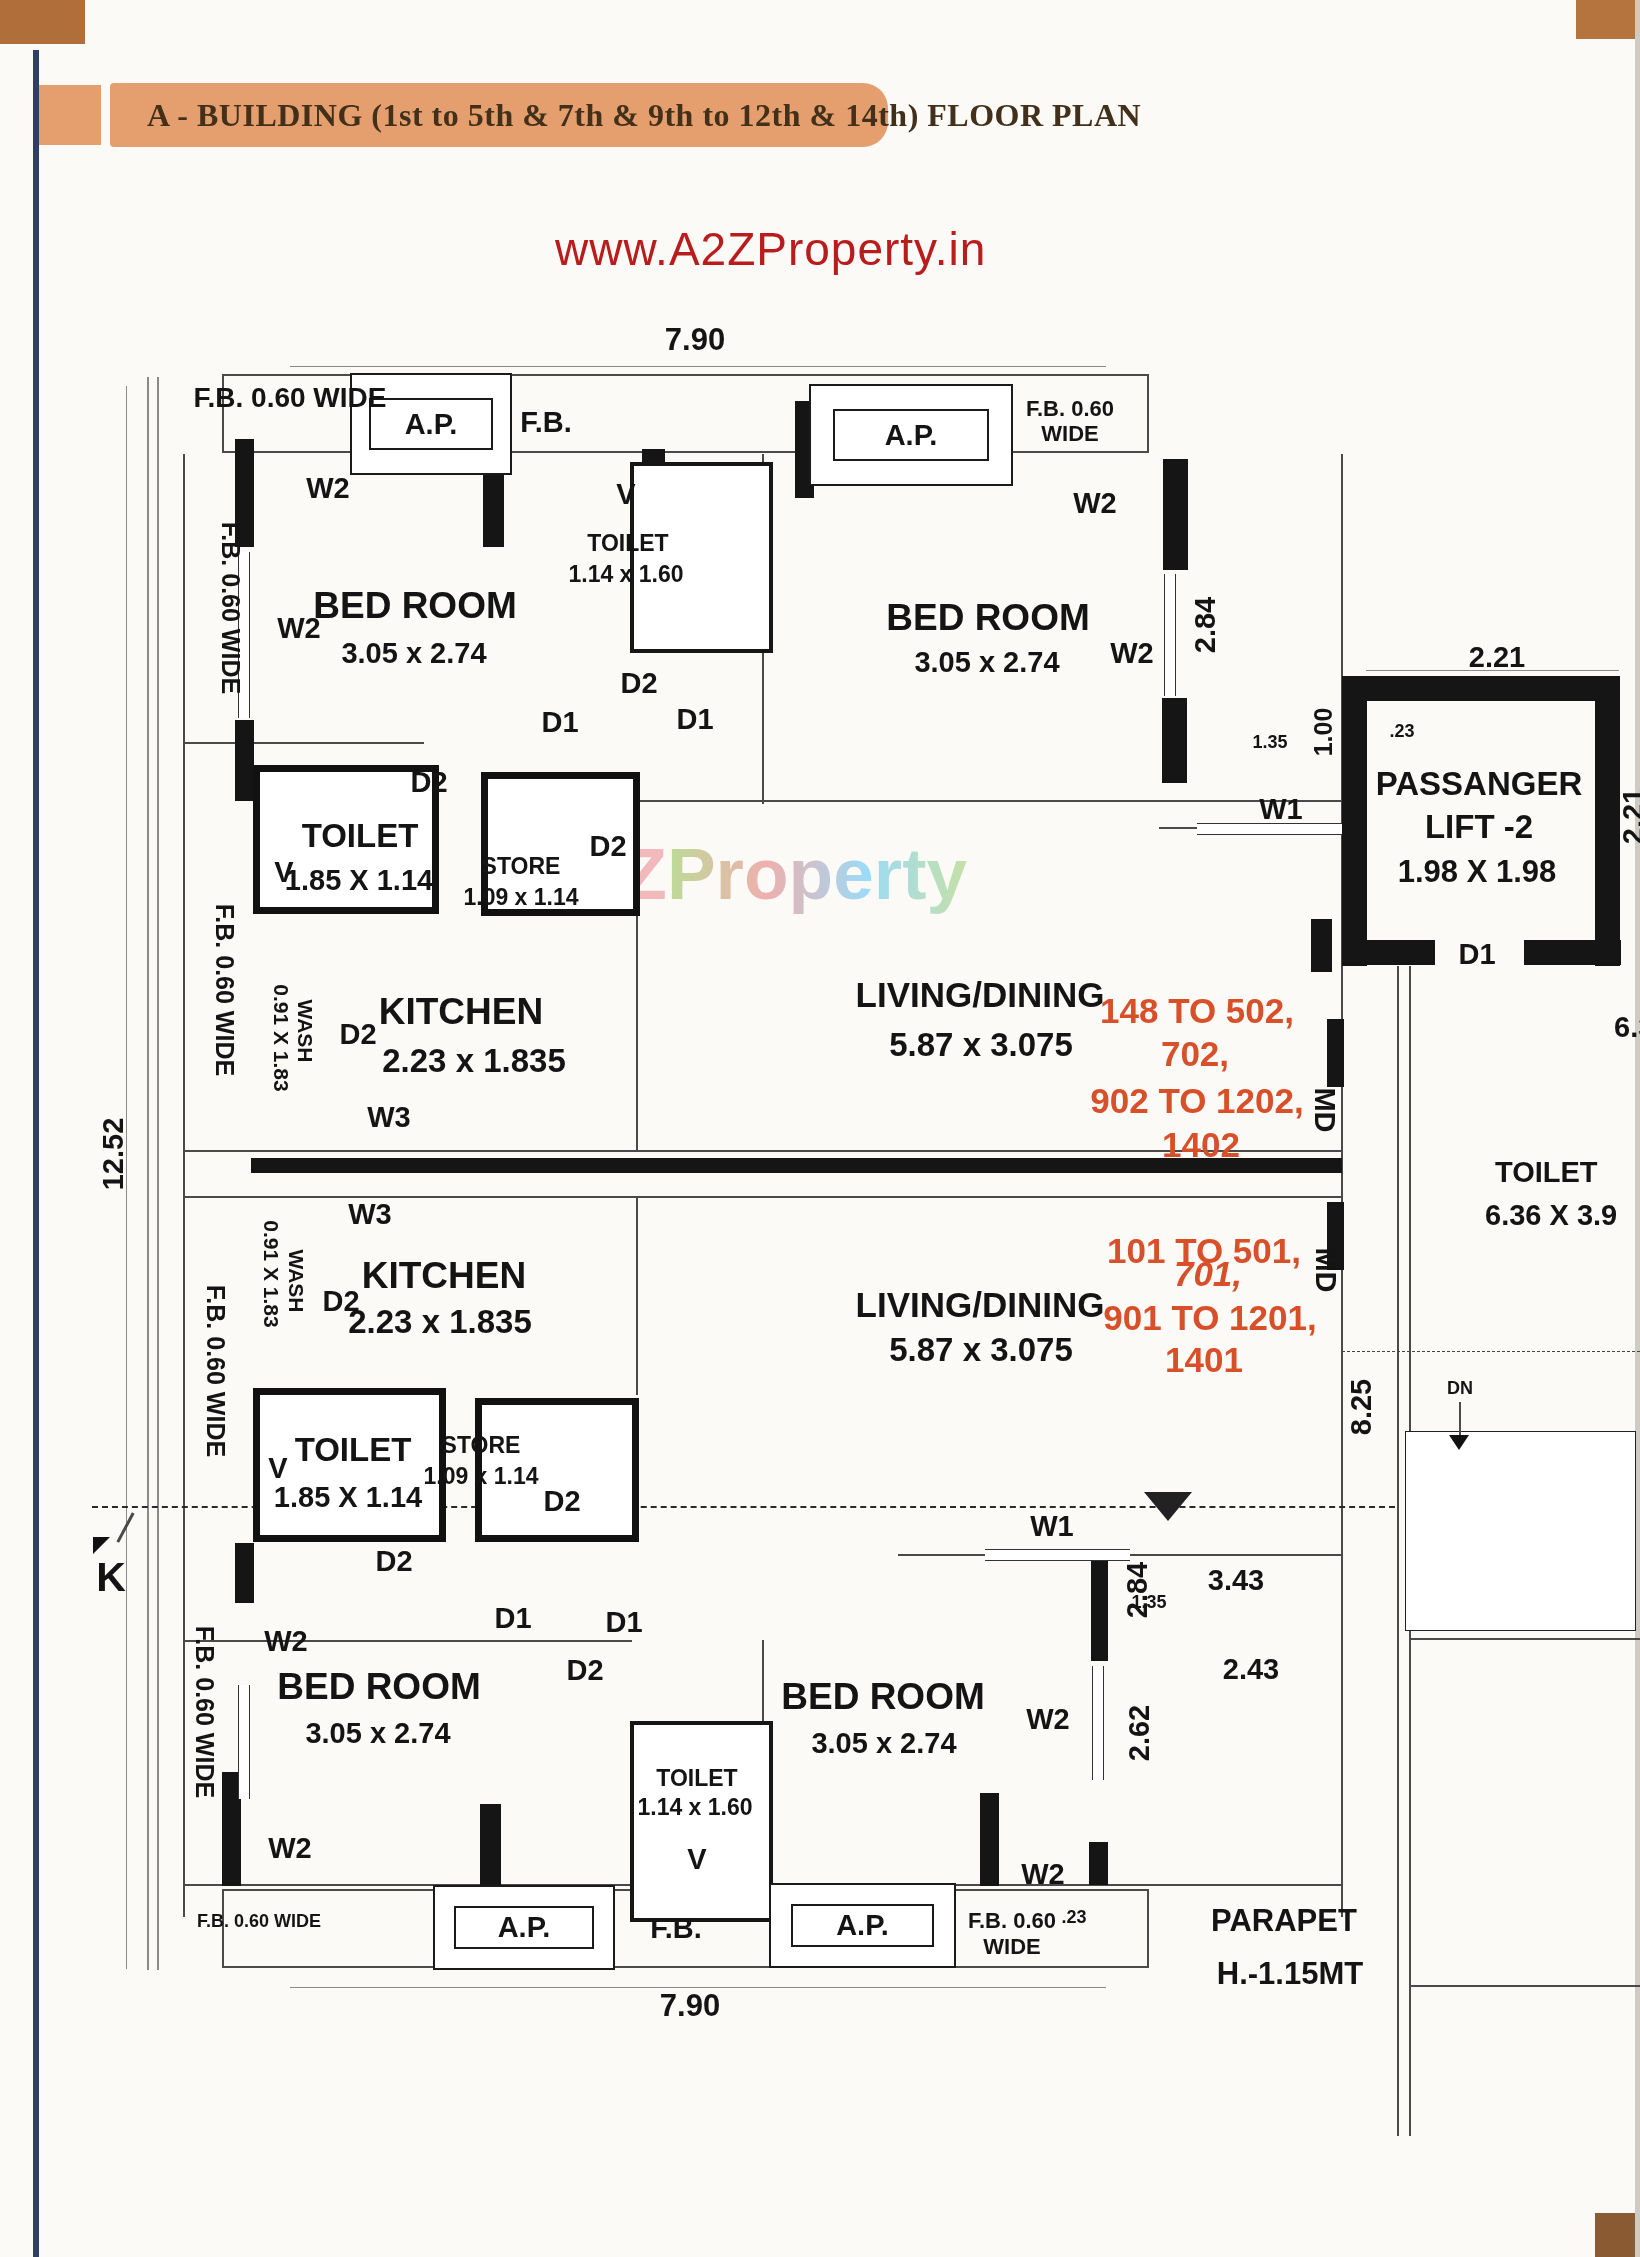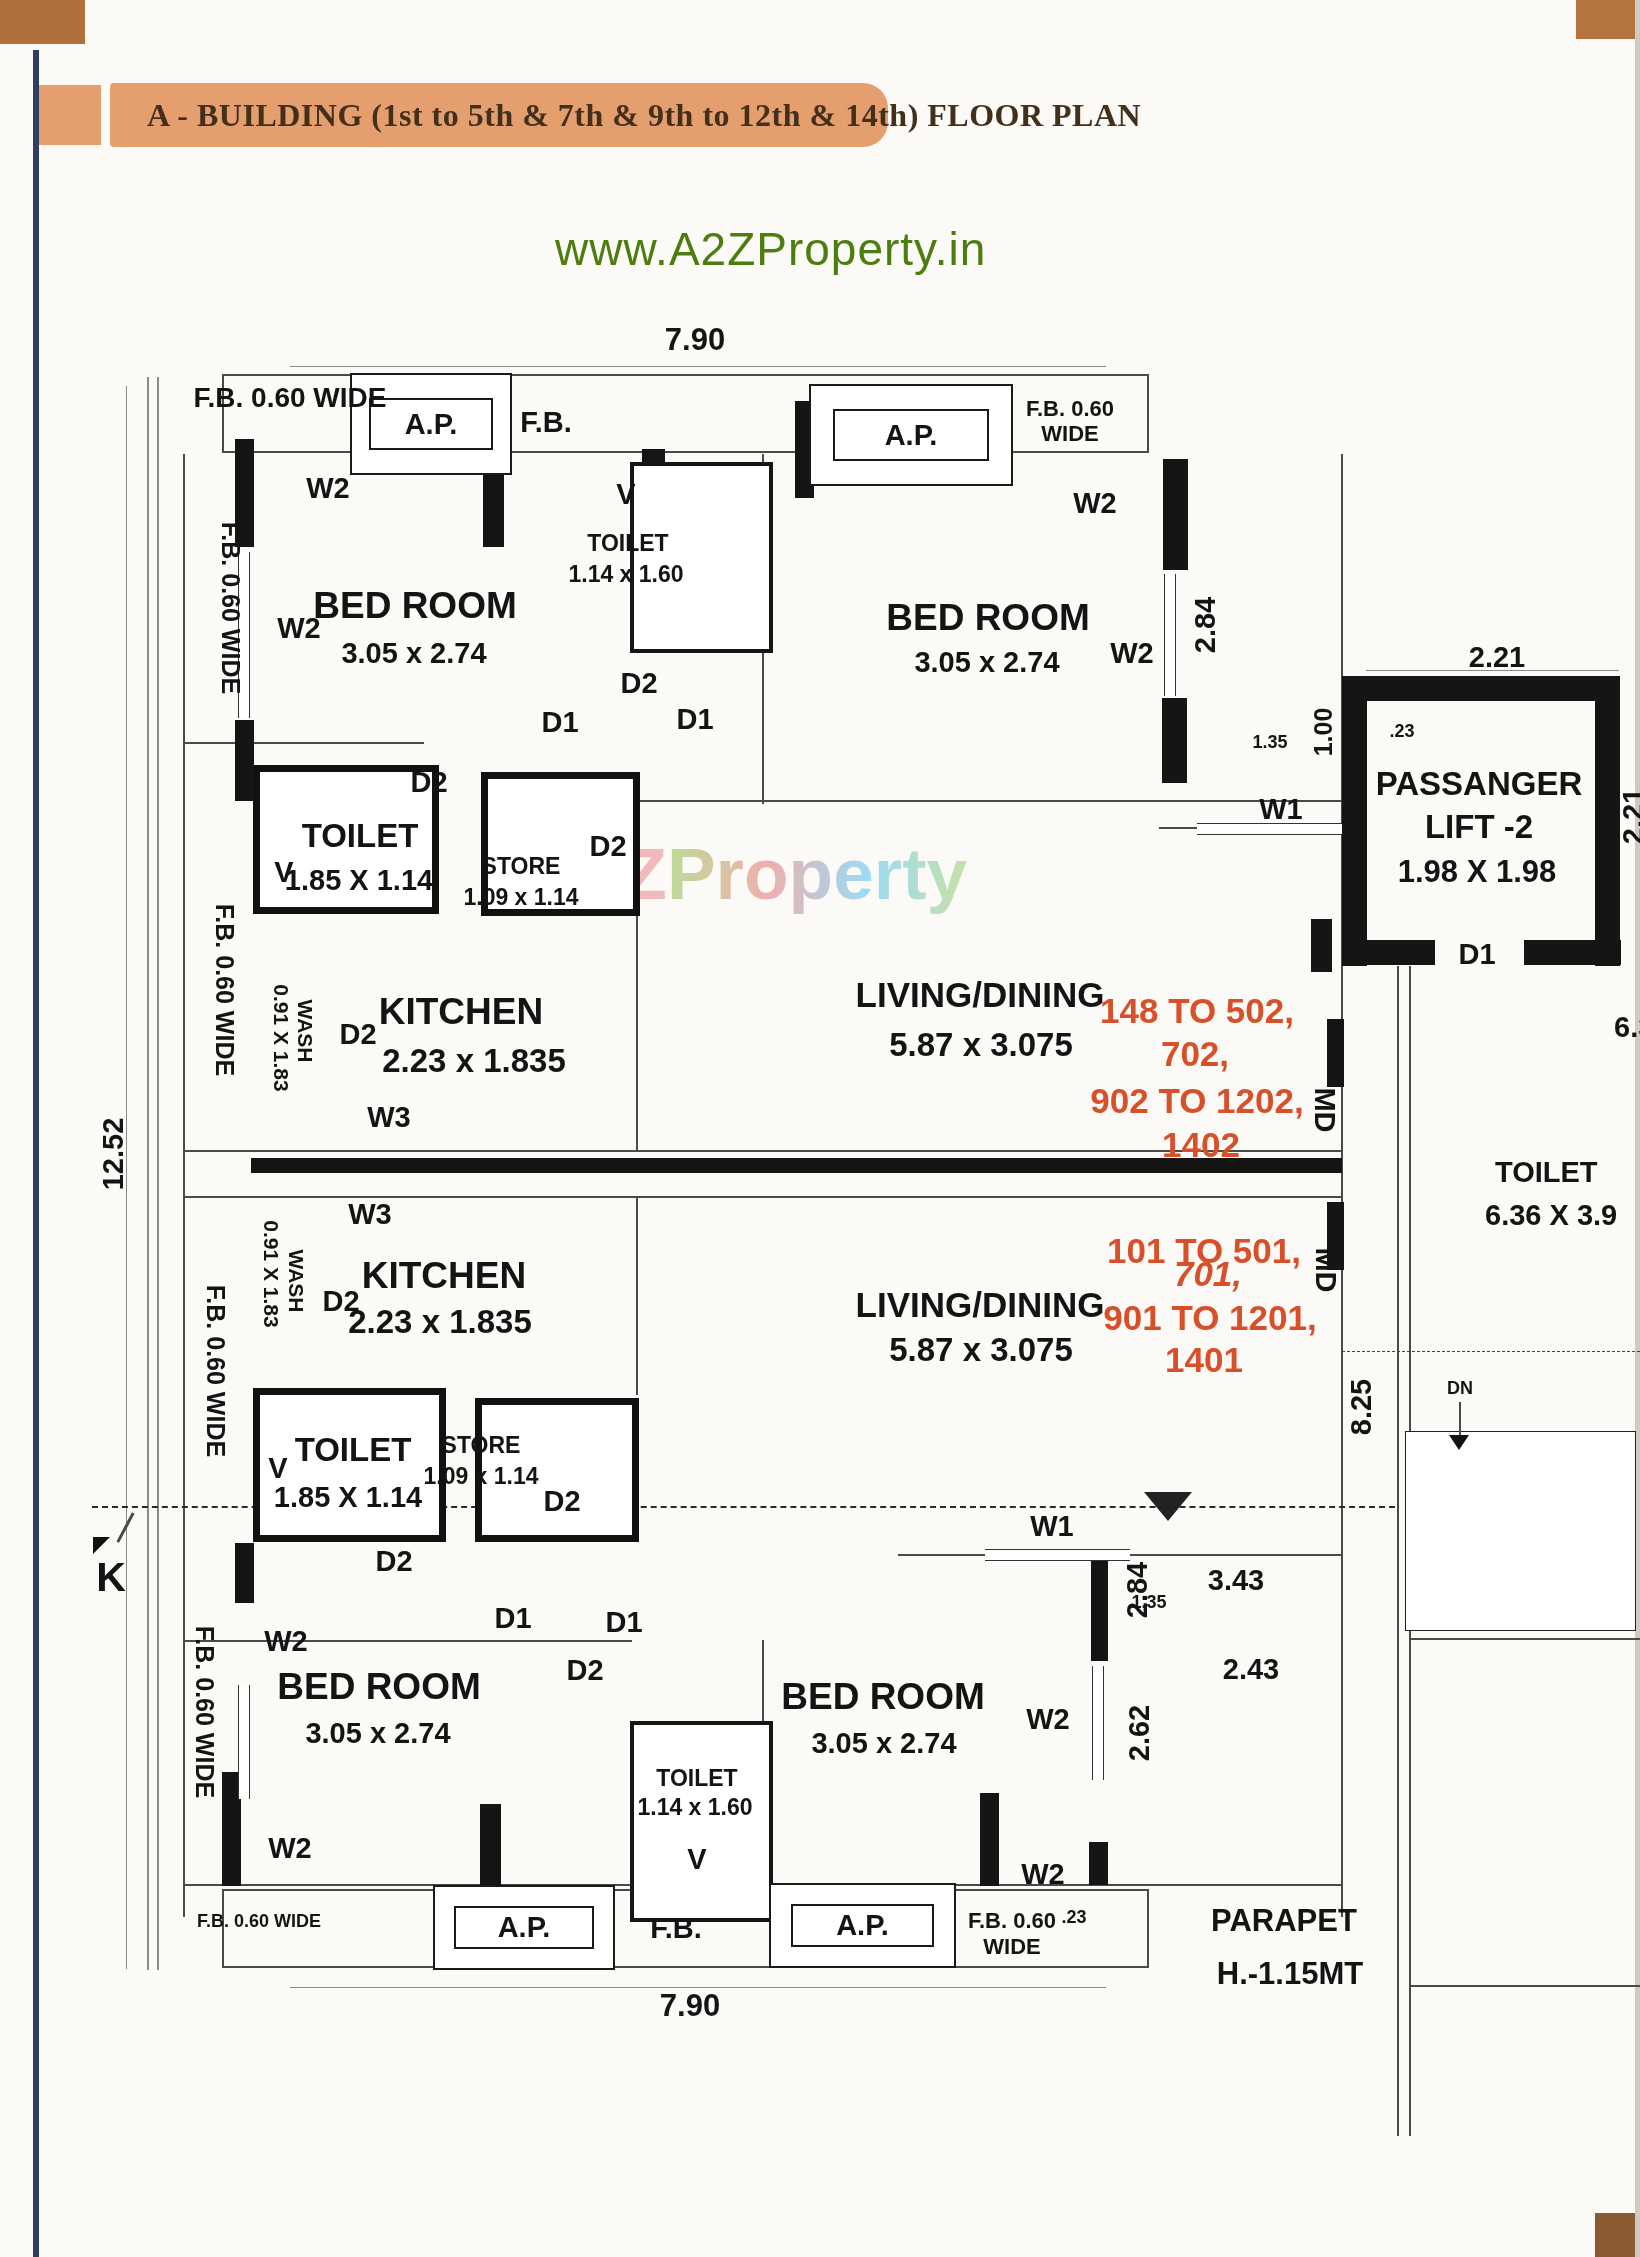--- a/index.html
+++ b/index.html
@@ -7,21 +7,21 @@
         font-family:"Liberation Sans",sans-serif;}
   
   .edge{position:absolute;}
   
   #hdr-block{position:absolute;left:39px;top:85px;width:62px;height:60px;background:#e59f6e;}
   #hdr-bar{position:absolute;left:110px;top:83px;width:778px;height:64px;background:#e59f6e;
            border-radius:3.9px 25px 25px 3.9px;display:flex;align-items:center;}
   #hdr-title{font-family:"Liberation Serif",serif;font-weight:700;font-size:32px;color:#43301b;
              padding-left:37px;letter-spacing:0.5px;white-space:nowrap;}
   
-  #wm-top{position:absolute;left:555px;top:222px;font-size:46px;color:#4d7c0f;letter-spacing:1px;}
+  #wm-top{position:absolute;left:555px;top:222px;font-size:46px;color:#b91c1c;letter-spacing:1px;}
   #wm-mid{position:absolute;left:529px;top:832px;font-size:73px;font-weight:700;opacity:.55;white-space:nowrap;}
   #wm-mid .a2z{color:#e9848d;}
   #wm-mid .prop{background:linear-gradient(90deg,#8bc34a,#e57373,#4fc3f7,#9ccc65);
                 -webkit-background-clip:text;background-clip:text;color:transparent;}
   
   .lbl{position:absolute;transform:translate(-50%,-50%);font-weight:700;color:#141414;
        white-space:nowrap;text-align:center;line-height:1.05;}
   .rcw{transform:translate(-50%,-50%) rotate(90deg);}
   .rccw{transform:translate(-50%,-50%) rotate(-90deg);}
   .tl{transform:none;}           

